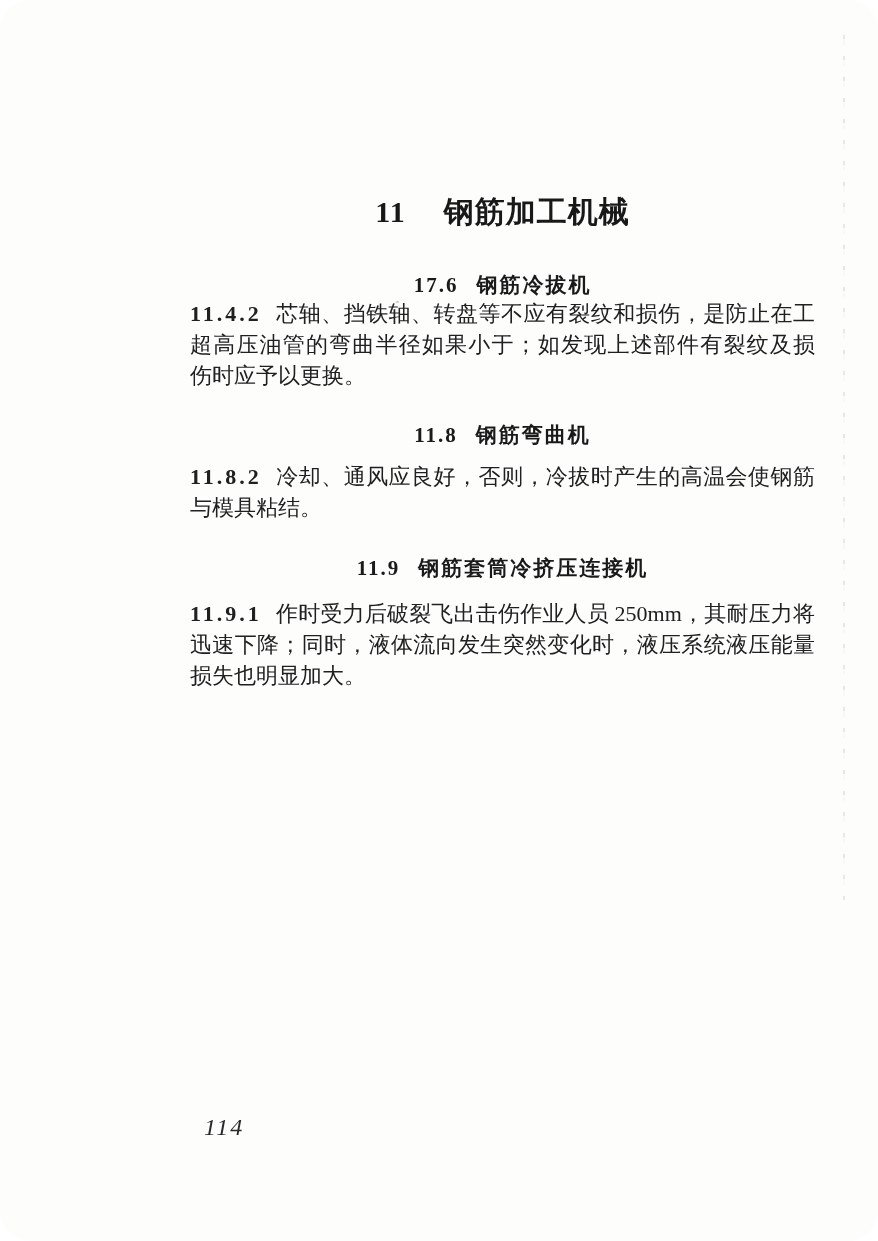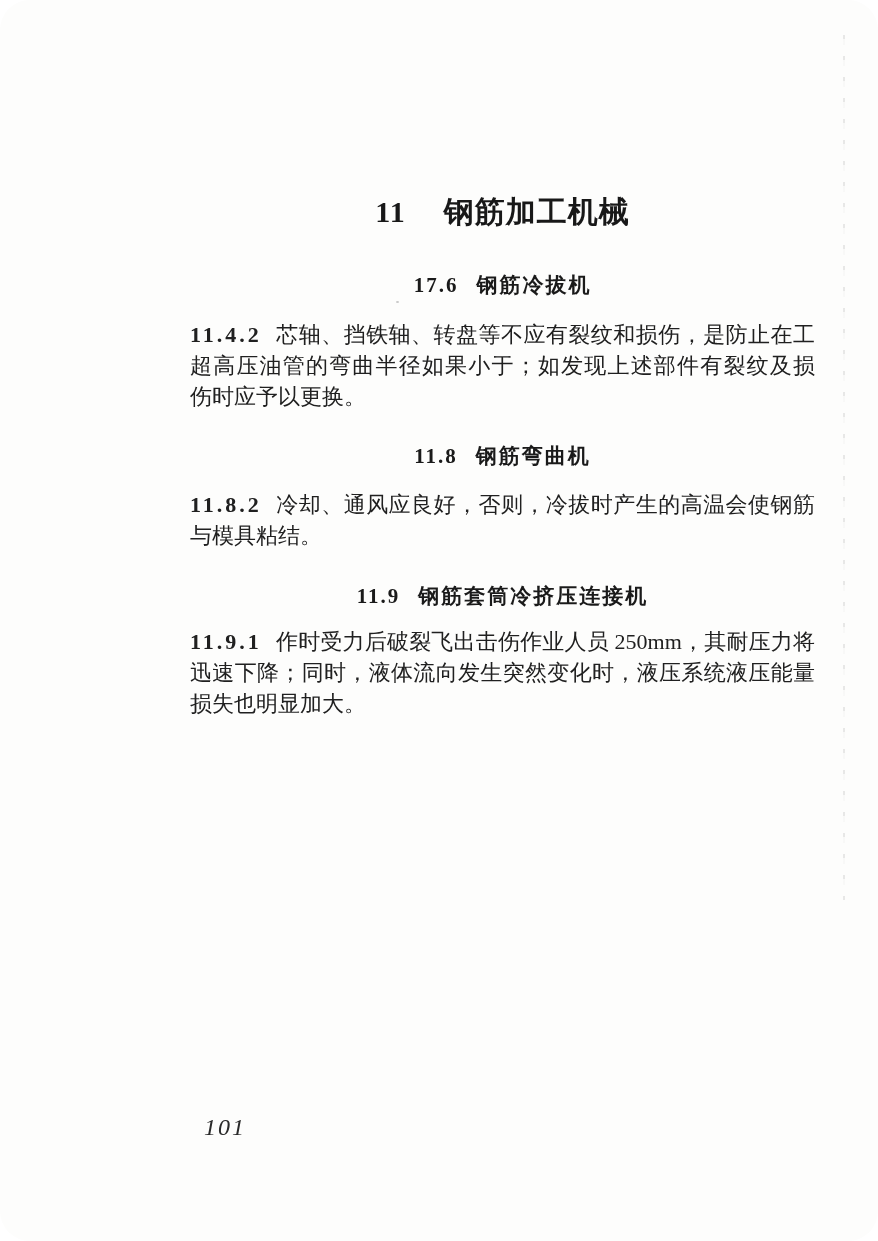--- a/index.html
+++ b/index.html
@@ -60,22 +60,22 @@
   }
   .mt-40 { margin-top: 40px; }
   .mt-31 { margin-top: 31px; }
   .mt-20 { margin-top: 32px; }
   
   .clause {
     font-size: 22px;
     line-height: 31px;
     color: #202020;
   }
-  .clause.mt-21 { margin-top: 21px; }
-  .clause.mt-20 { margin-top: 20px; }
+  .clause.mt-21 { }
+  .clause.mt-20 { margin-top: 13px; }
   .clause.mt-17 { margin-top: 17px; }
   .clause .line {
     text-align: justify;
     text-align-last: justify;
     height: 31px;
     overflow: hidden;
   }
   .clause .line.last {
     text-align: left;
     text-align-last: auto;
@@ -161,18 +161,18 @@
     <div class="clause mt-17">
       <div class="line">
         <span class="clause-num">11.9.1</span><span>作时受力后破裂飞出击伤作业人员 250mm，其耐压力将</span>
       </div>
       <div class="line">迅速下降；同时，液体流向发生突然变化时，液压系统液压能量</div>
       <div class="line last">损失也明显加大。</div>
     </div>
 
   </div>
 
-  <div class="page-number">101</div>
+  <div class="page-number">114</div>
 
   <div class="scan-line"></div>
   <div class="speck"></div>
 
 </div>
 
 </body></html>

